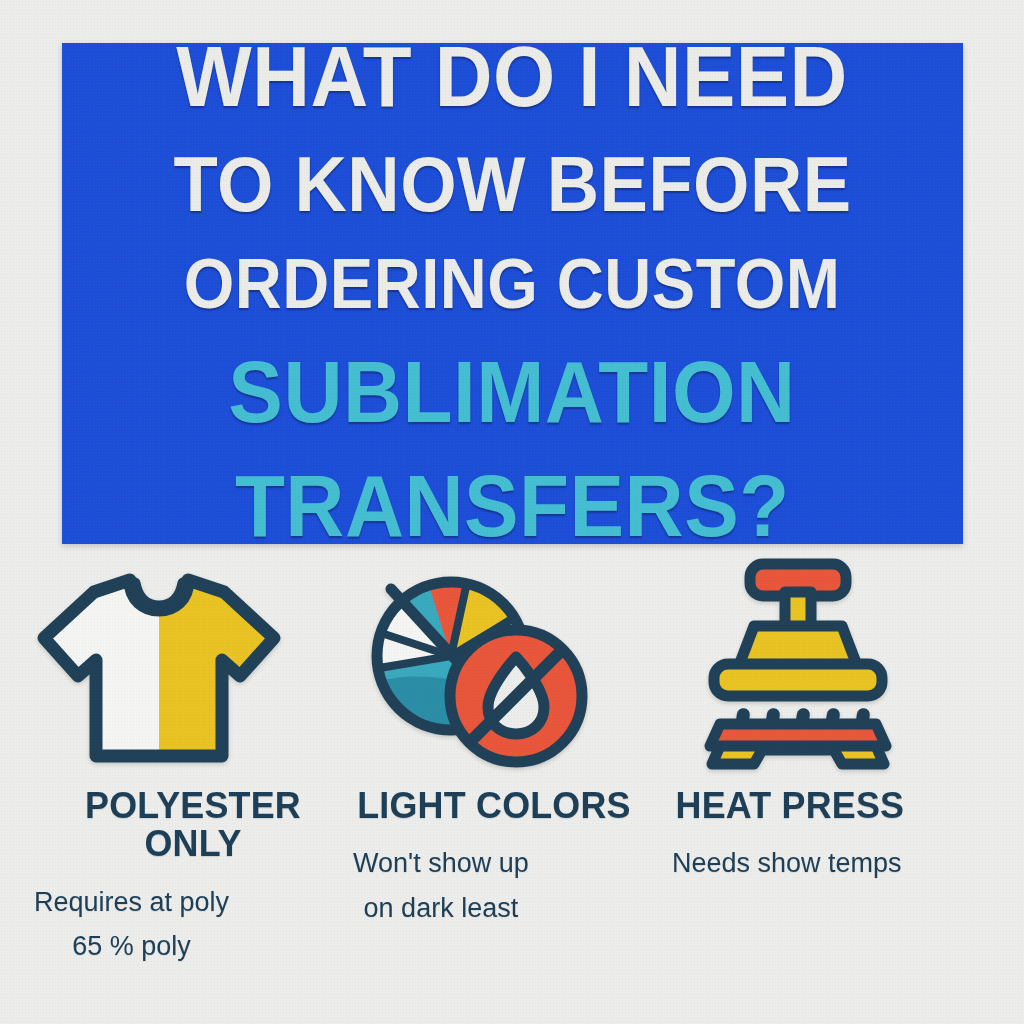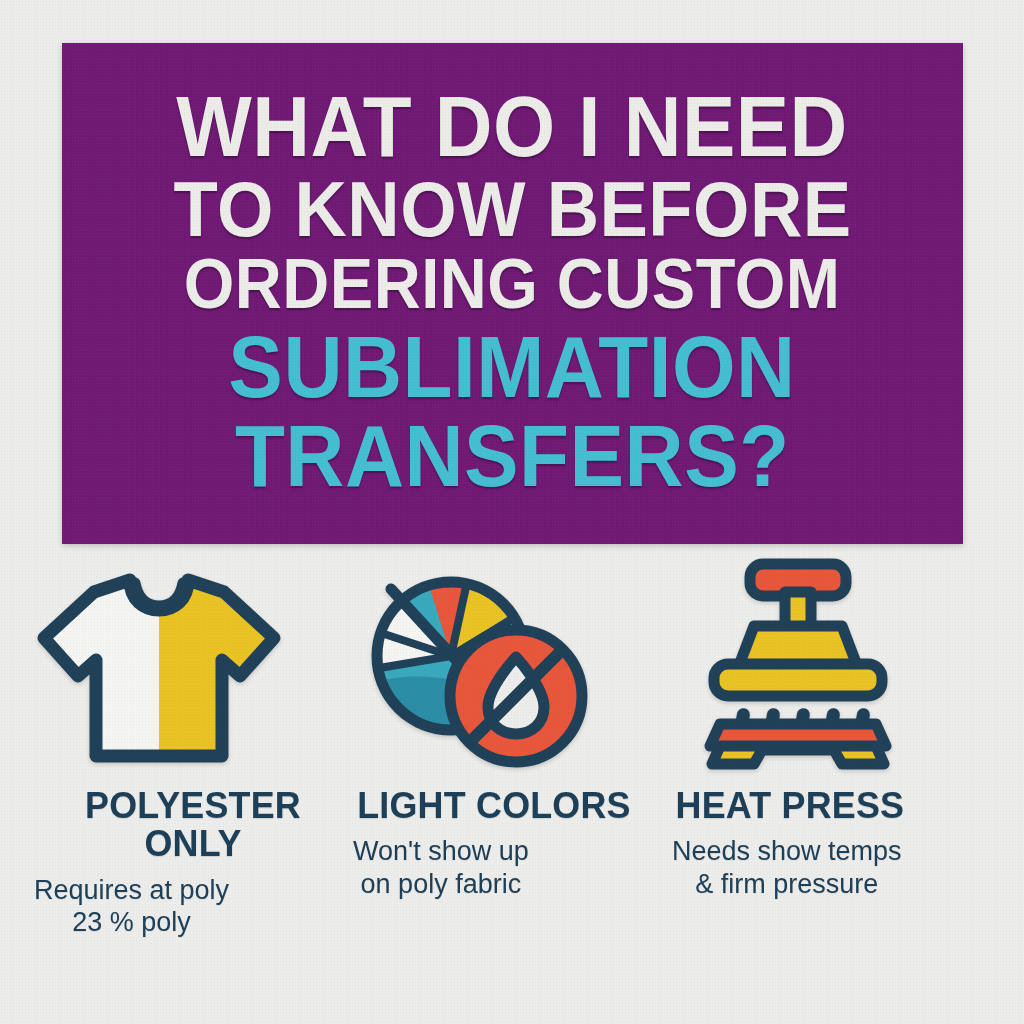--- a/index.html
+++ b/index.html
@@ -34,29 +34,30 @@
     inset: 0;
   }
 
   
   .headline-panel {
     position: absolute;
     left: 62px;
     top: 43px;
     width: 901px;
     height: 501px;
-    background: #701a75;
+    background: #1d4ed8;
     box-shadow: 0 2px 6px rgba(0,0,0,.18);
     display: flex;
     flex-direction: column;
     align-items: center;
     justify-content: center;
     box-sizing: border-box;
     padding: 10px 0 14px 0;
     overflow: hidden;
+    gap: 25px;
   }
   .headline-panel::after {
     content: "";
     position: absolute;
     inset: 0;
     opacity: .35;
     background-image:
       radial-gradient(rgba(255,255,255,.09) .5px, transparent .6px),
       radial-gradient(rgba(0,0,0,.14) .5px, transparent .6px);
     background-size: 3px 3px, 5px 5px;
@@ -131,21 +132,21 @@
   }
   .f-sub {
     color: #1d3f57;
     font-size: 27px;
     line-height: 1.2;
     text-align: center;
     margin-top: 10px;
     font-weight: 500;
     text-shadow: 0 1px 1px rgba(0,0,0,.08);
   }
-  .f-sub span { display: block; }
+  .f-sub span { display: block; margin-top: 12px; }
 </style>
 </head>
 <body>
 
 <div class="canvas">
 
   <div class="headline-panel">
     <div class="hl-line hl-white l1">WHAT DO I NEED</div>
     <div class="hl-line hl-white l2">TO KNOW BEFORE</div>
     <div class="hl-line hl-white l3">ORDERING CUSTOM</div>
@@ -175,21 +176,21 @@
 
           <path d="M101 17 C104 33 113 40 125 40 C137 40 146 33 149 17" fill="none" stroke="#204157" stroke-width="11" stroke-linecap="round"></path>
         </svg>
       </div>
       <div class="f-title">
         <span>POLYESTER</span>
         <span>ONLY</span>
       </div>
       <div class="f-sub">
         <span>Requires at poly</span>
-        <span>23 % poly</span>
+        <span>65 % poly</span>
       </div>
     </div>
 
     <div class="feature">
       <div class="icon-box">
         <svg width="250" height="200" viewBox="0 0 250 200" aria-hidden="true">
           <defs>
             <clipPath id="ballClip">
                 <circle cx="98" cy="85" r="74"></circle>
               </clipPath>
@@ -229,21 +230,21 @@
             <line x1="116" y1="172" x2="212" y2="76" stroke="#204157" stroke-width="12" stroke-linecap="round"></line>
           </g>
         </svg>
       </div>
       <div class="f-title">
         <span>LIGHT</span>
         <span>COLORS</span>
       </div>
       <div class="f-sub">
         <span>Won't show up</span>
-        <span>on poly fabric</span>
+        <span>on dark least</span>
       </div>
     </div>
 
     <div class="feature">
       <div class="icon-box">
         <svg width="250" height="215" viewBox="0 0 250 215" aria-hidden="true">
 
           <rect x="78" y="8" width="96" height="32" rx="13" fill="#e8573c" stroke="#204157" stroke-width="11"></rect>
 
           <rect x="113" y="36" width="26" height="36" fill="#e9c223" stroke="#204157" stroke-width="11" stroke-linejoin="round"></rect>
@@ -263,20 +264,19 @@
           <path d="M40 208 L56 172 L196 172 L212 208 L170 208 L162 194 L90 194 L82 208 Z" fill="#e9c223" stroke="#204157" stroke-width="11" stroke-linejoin="round"></path>
 
           <path d="M38 190 L48 168 L204 168 L214 190 Z" fill="#e8573c" stroke="#204157" stroke-width="11" stroke-linejoin="round"></path>
         </svg>
       </div>
       <div class="f-title">
         <span>HEAT PRESS</span>
       </div>
       <div class="f-sub">
         <span>Needs show temps</span>
-        <span>&amp; firm pressure</span>
       </div>
     </div>
 
   </div>
 </div>
 
 <div class="grain"></div>
 
 </body></html>

